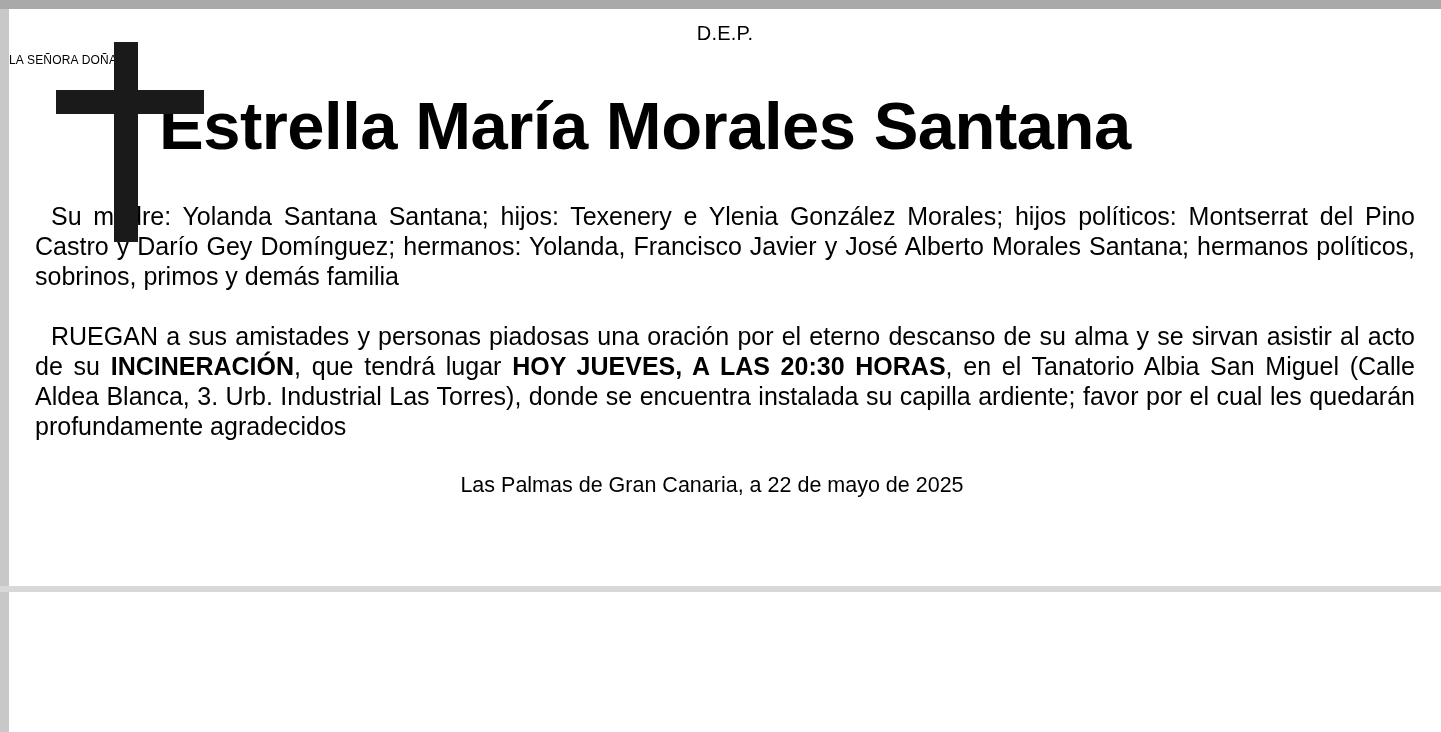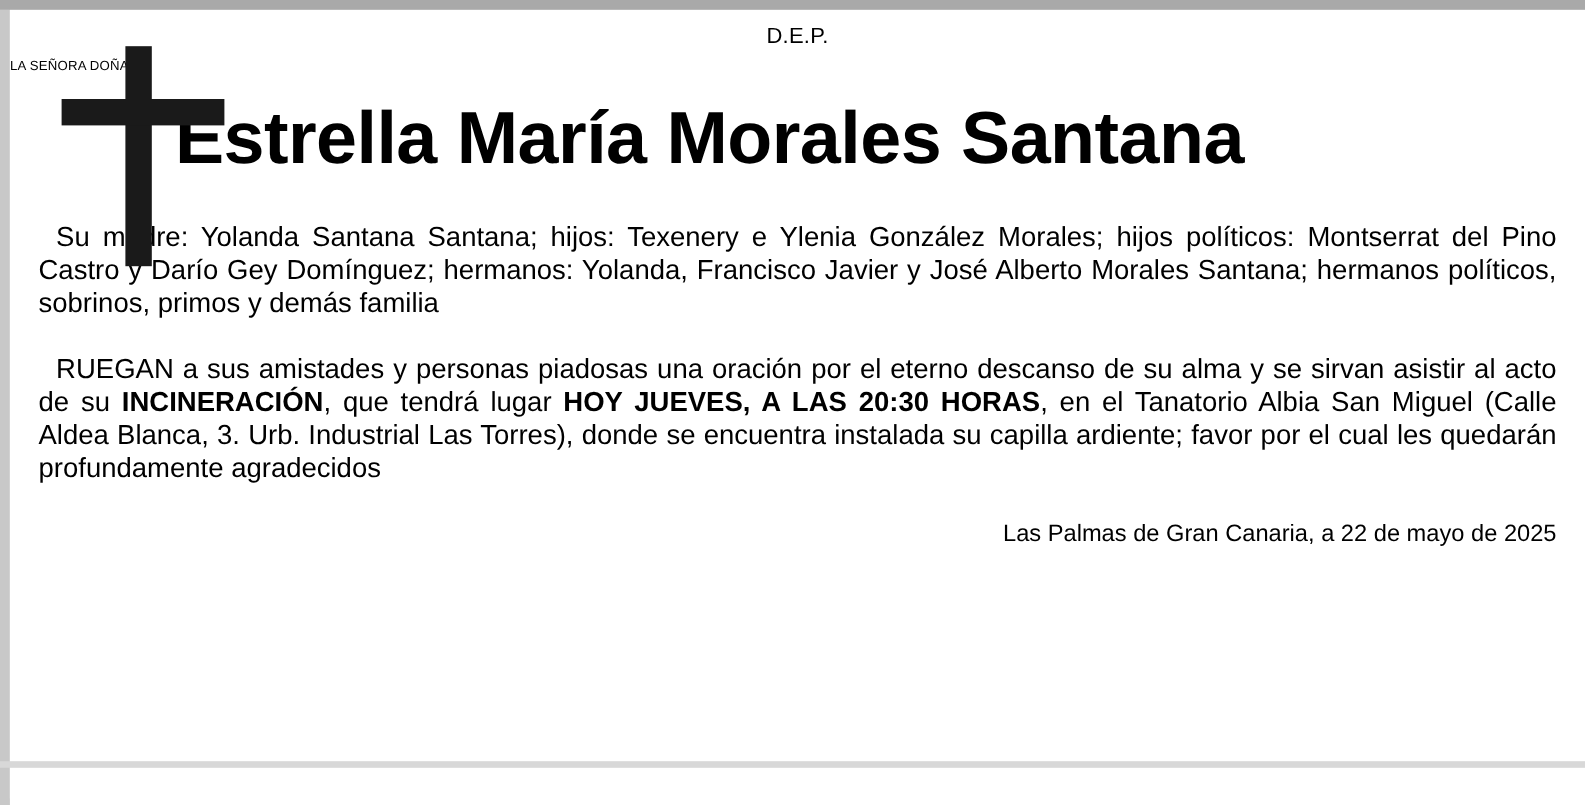--- a/index.html
+++ b/index.html
@@ -10,21 +10,21 @@
   body {
     width: 1441px;
     height: 732px;
     font-family: "Liberation Sans", sans-serif;
     color: #000000;
     overflow: hidden;
   }
   .page {
     position: relative;
     width: 1441px;
-    height: 698px;
+    height: 592px;
     background: #ffffff;
     box-sizing: border-box;
   }
   .top-bar {
     position: absolute;
     top: 0;
     left: 0;
     width: 1441px;
     height: 9px;
     background: #a9a9a9;
@@ -116,21 +116,21 @@
     margin-top: 34px;
   }
   .para.second {
     margin-top: 30px;
   }
   .indent {
     display: inline-block;
     width: 16px;
   }
   .place-date {
-    text-align: right;
+    text-align: center;
     font-size: 21.5px;
     line-height: 30px;
     margin-top: 29px;
     margin-right: 26px;
   }
   b { font-weight: bold; }
 </style>
 </head>
 <body>
 

